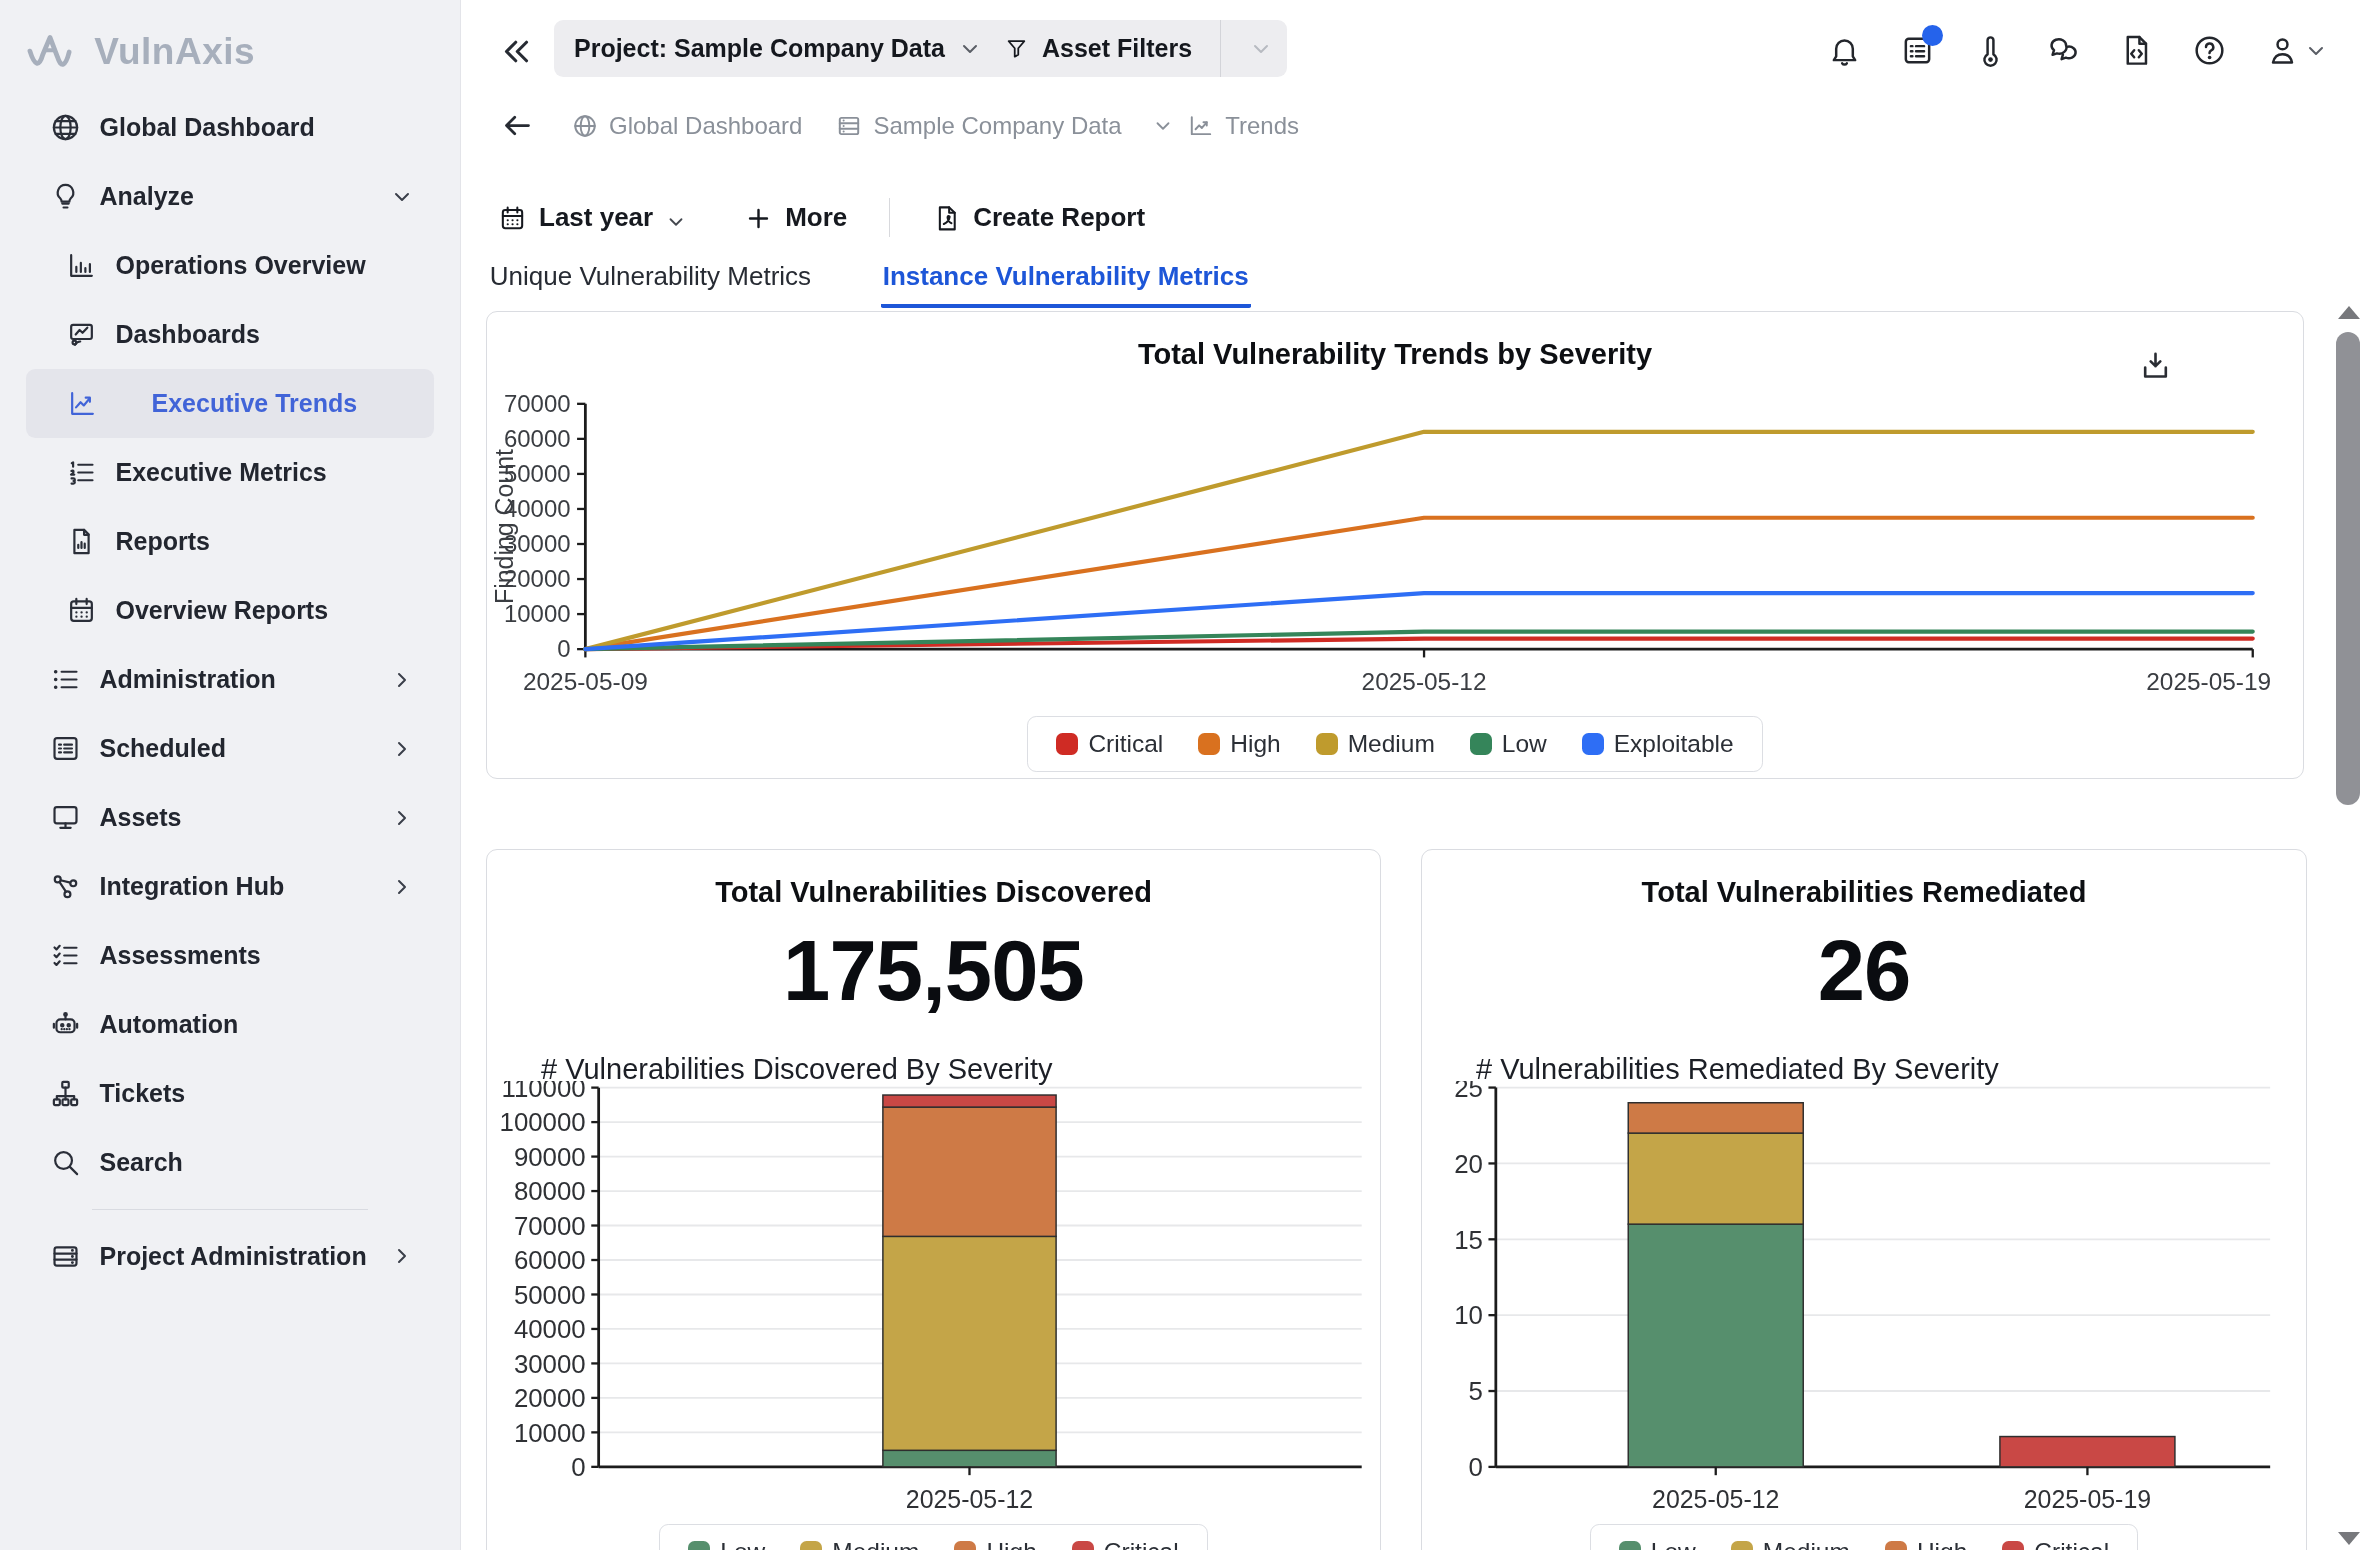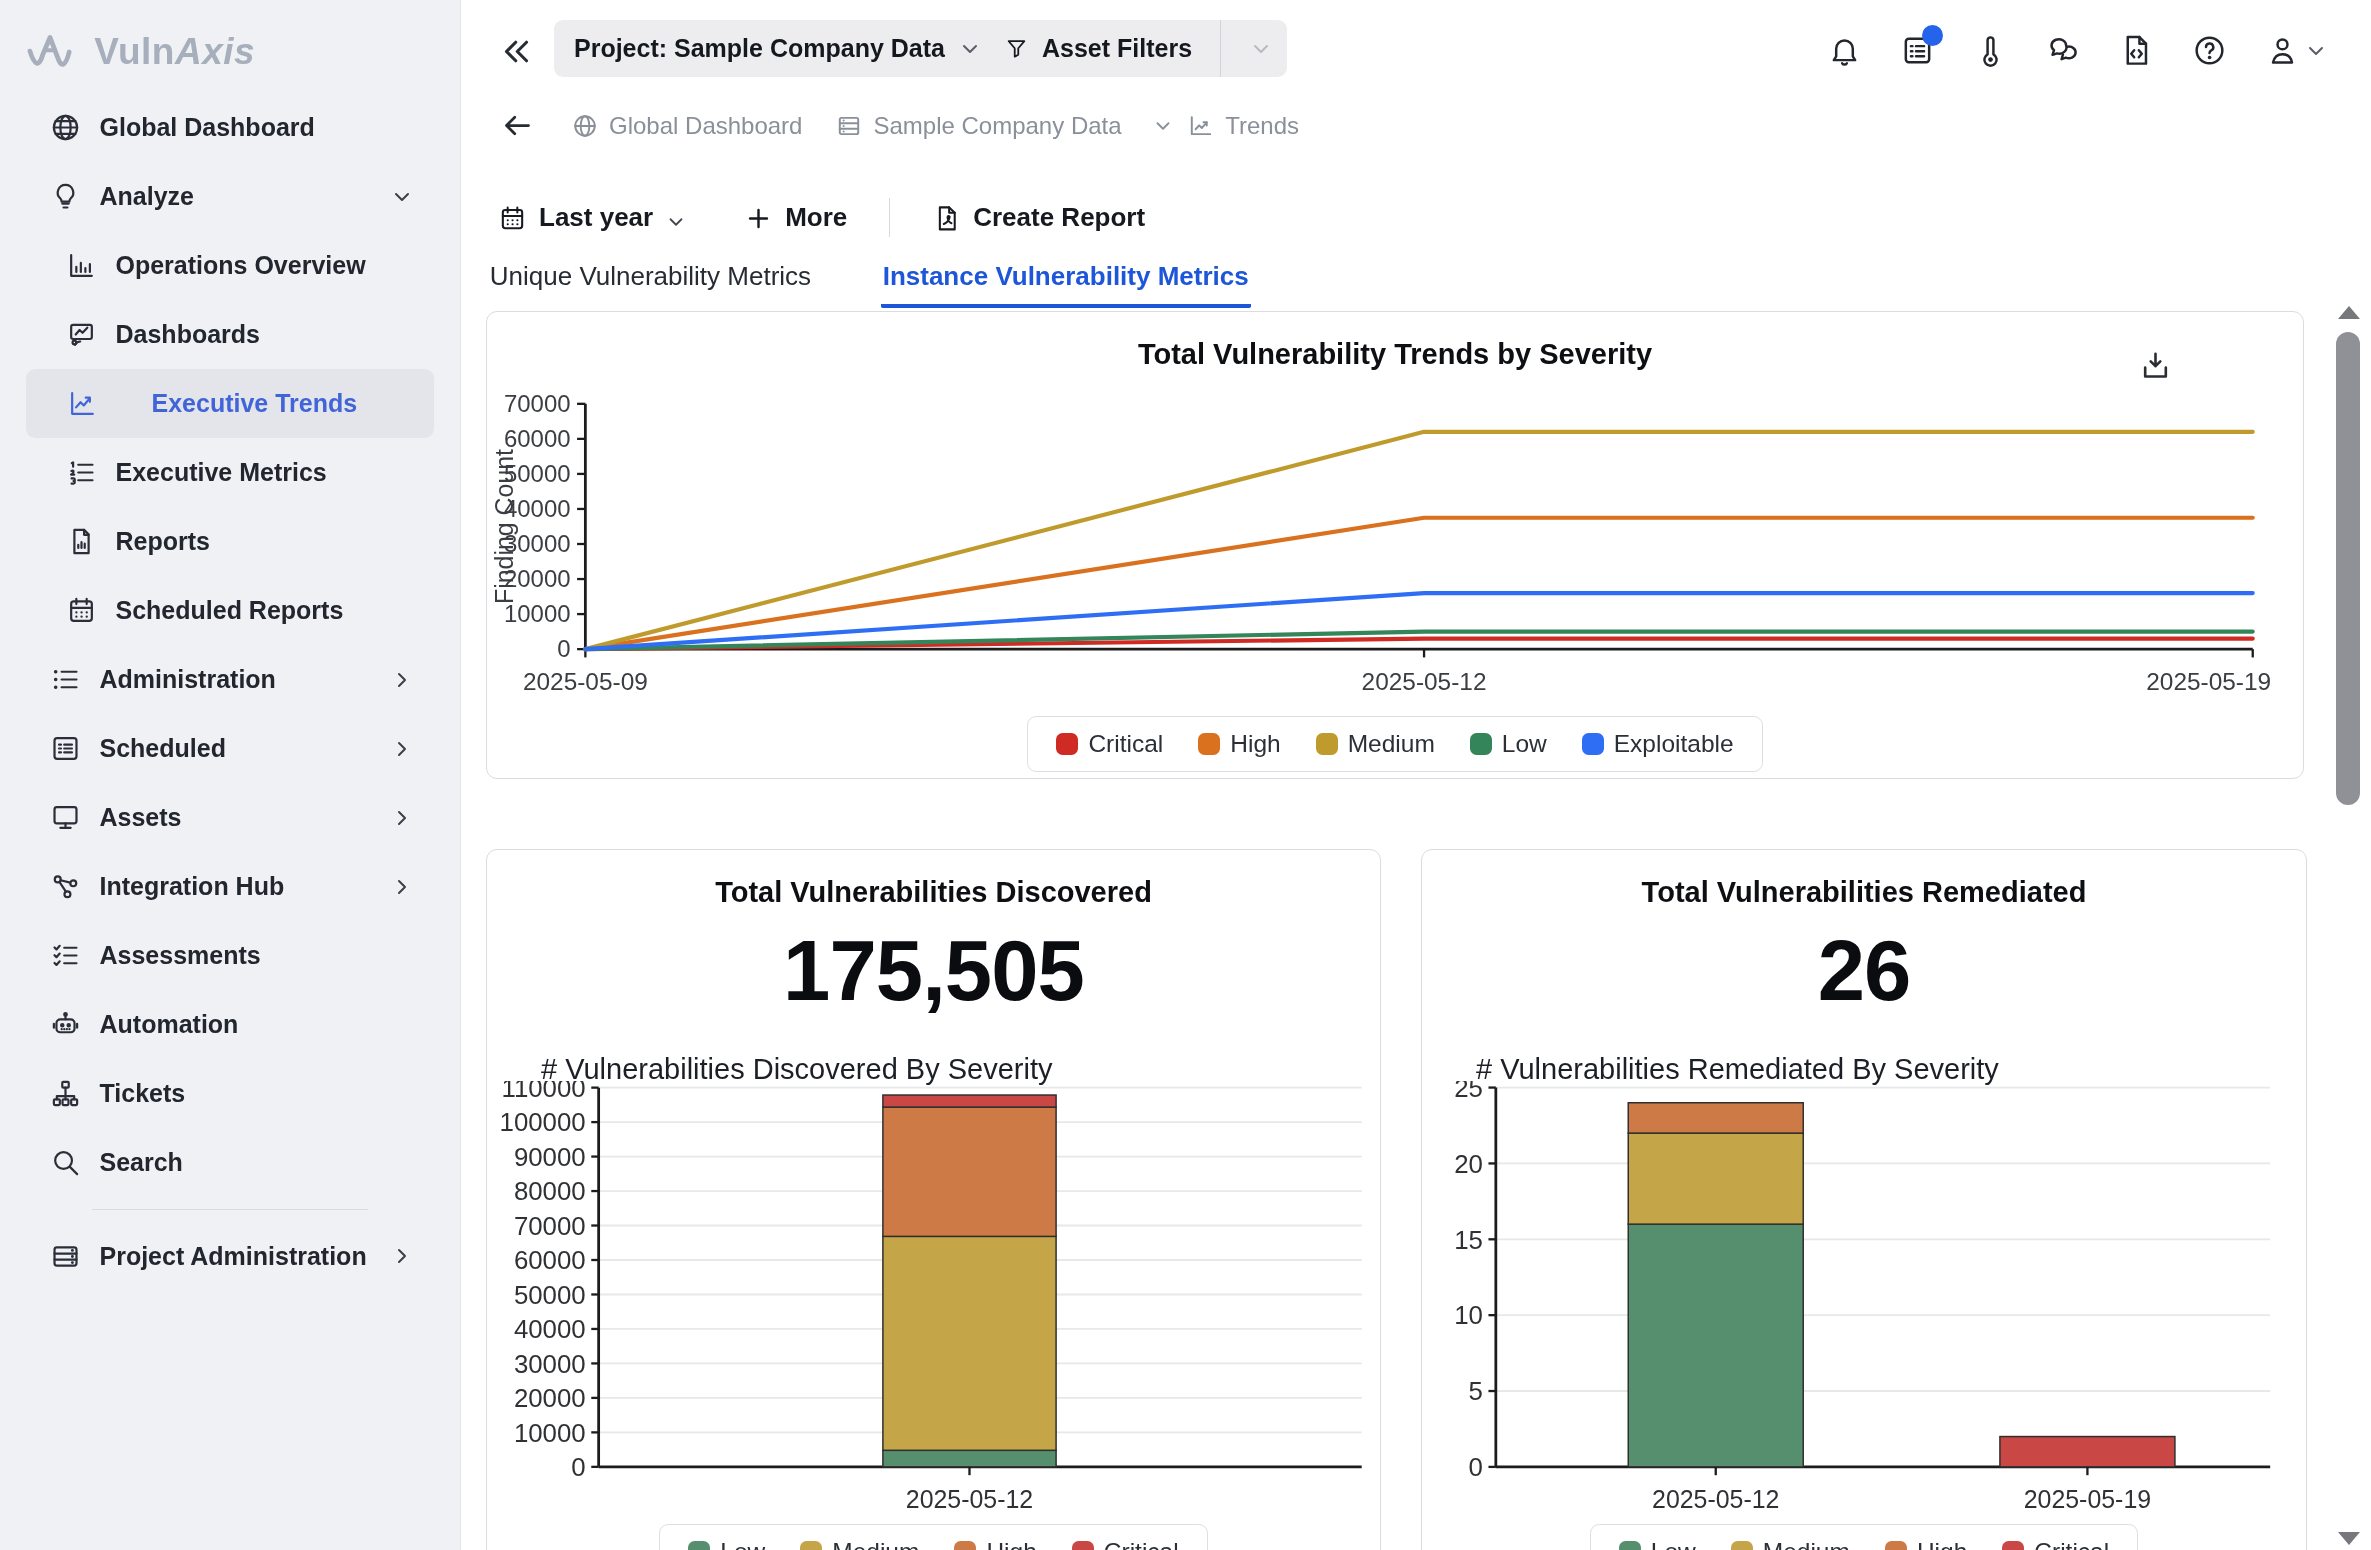--- a/index.html
+++ b/index.html
@@ -12,21 +12,21 @@
   .ic { width:31px; height:31px; stroke:currentColor; fill:none;
         stroke-width:1.7; stroke-linecap:round; stroke-linejoin:round; }
 
   
   .sidebar {
     position:absolute; left:0; top:0; width:461px; height:1551px;
     background:#f0f1f4; border-right:0.9px solid #e3e4e9;
   }
   .logo { display:flex; align-items:center; gap:9.2px; padding:31px 0 0 26px; color:#a7afbc; }
   .logo-text { font-size:37px; font-weight:800; letter-spacing:0.5px; }
-  .logo-text .it { font-style:italic; }
+  .logo-text .it { }
   .nav { margin-top:20px; }
   .nitem {
     display:flex; align-items:center; height:69px; padding-left:50px; padding-right:28px;
     color:#22262f; font-size:25px; font-weight:600; cursor:pointer;
   }
   .nitem .ic { flex:0 0 auto; margin-right:18.5px; color:#2a2e38; }
   .nitem.sub { padding-left:66px; }
   .nitem .lbl { flex:1 1 auto; white-space:nowrap; }
   .nitem .chev { width:24px; height:24px; color:#3a3f49; stroke-width:2; }
   .nitem.active {
@@ -186,21 +186,21 @@
           </svg>
         <span class="lbl">Reports</span>
       </div>
 
       <div class="nitem sub">
         <svg class="ic" viewBox="0 0 24 24">
             <rect x="4" y="5" width="16" height="15" rx="2"></rect>
             <path d="M8 3v4M16 3v4M4 10h16"></path>
             <path d="M8 13.5h.1M12 13.5h.1M16 13.5h.1M8 16.8h.1M12 16.8h.1M16 16.8h.1"></path>
           </svg>
-        <span class="lbl">Scheduled Reports</span>
+        <span class="lbl">Overview Reports</span>
       </div>
 
       <div class="nitem">
         <svg class="ic" viewBox="0 0 24 24">
             <path d="M9 6h11.5M9 12h11.5M9 18h11.5"></path>
             <path d="M4.3 6h.2M4.3 12h.2M4.3 18h.2" stroke-width="2.6"></path>
           </svg>
         <span class="lbl">Administration</span>
         <svg class="chev ic" viewBox="0 0 24 24">
             <path d="M9 6l6 6-6 6"></path>

